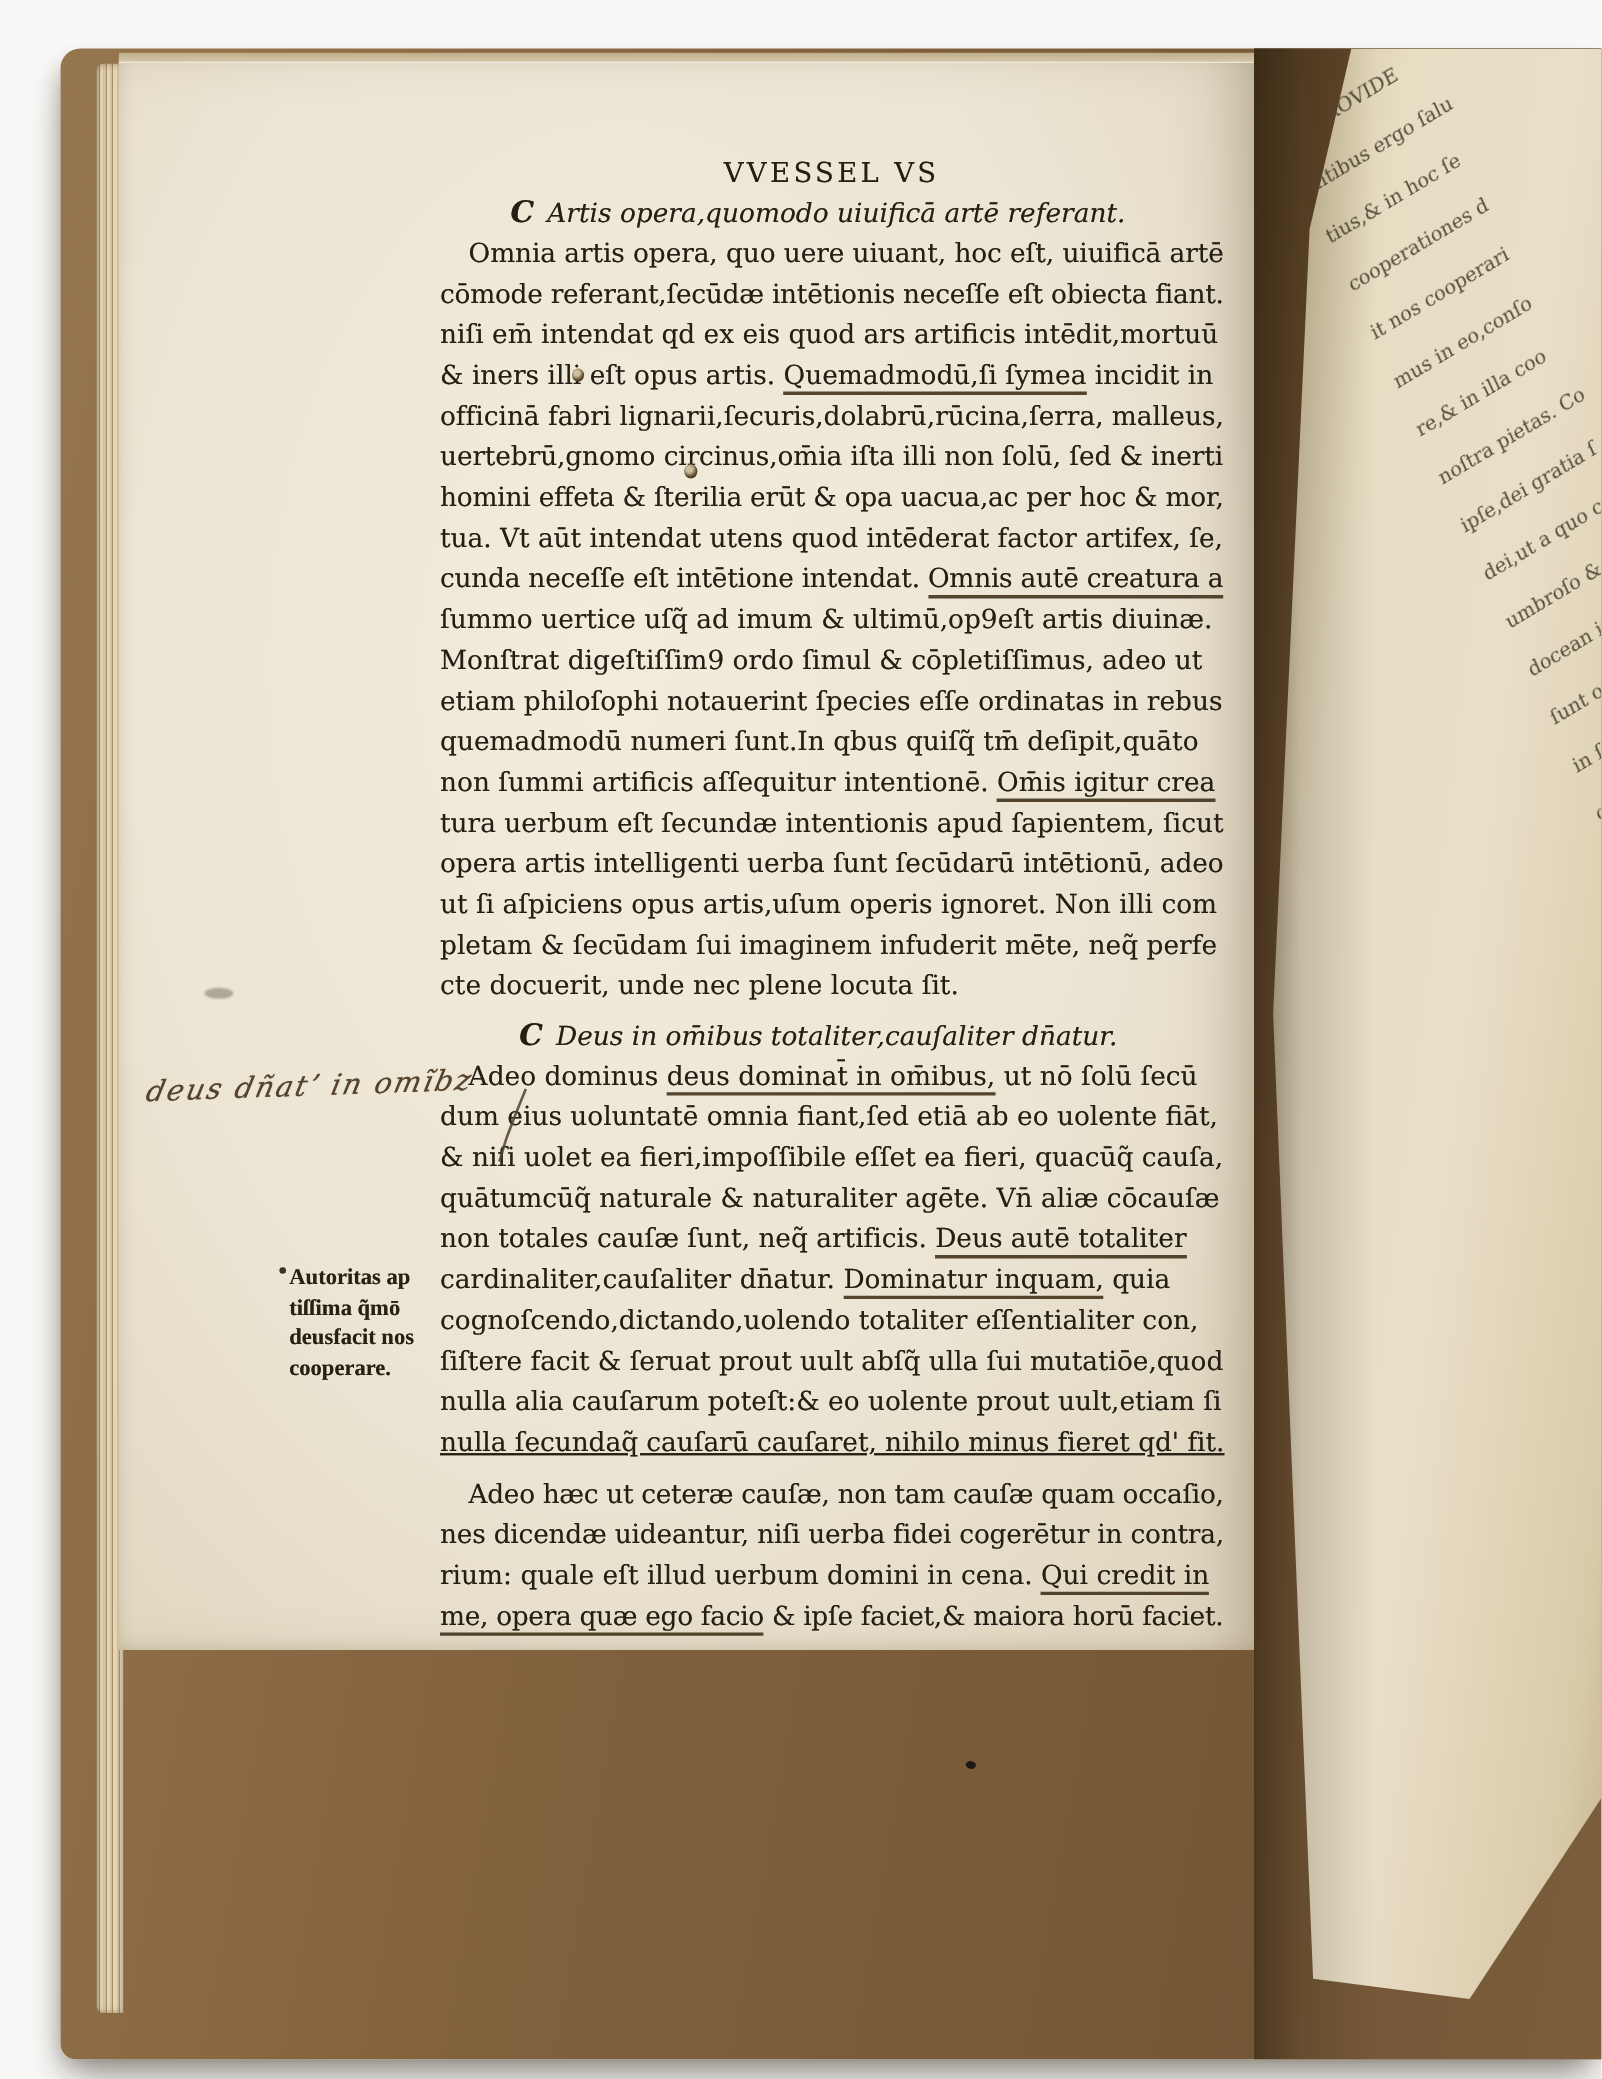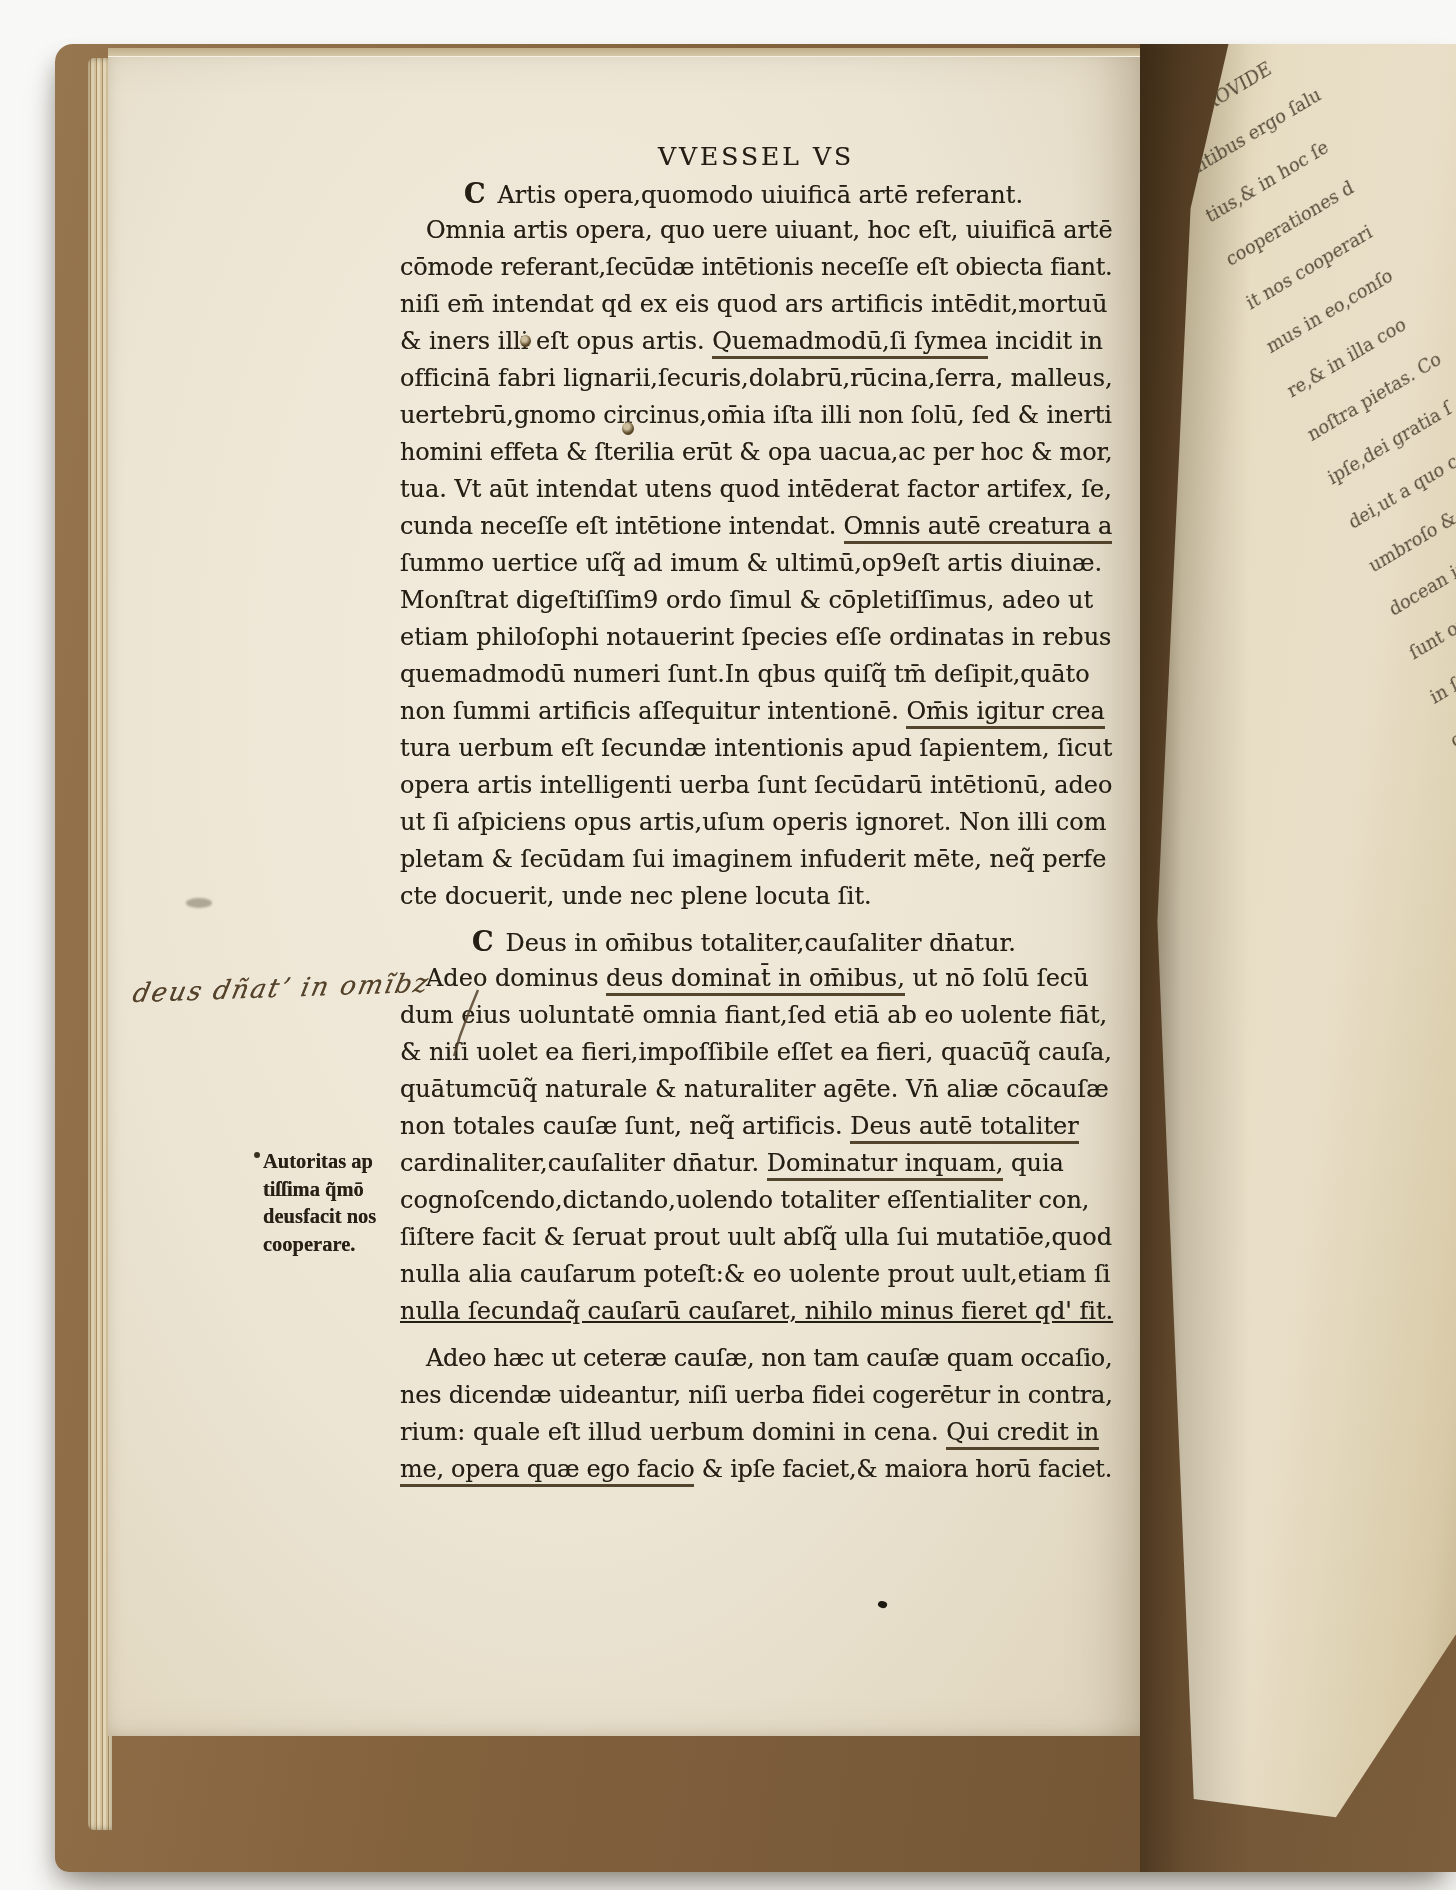--- a/index.html
+++ b/index.html
@@ -9,29 +9,29 @@
   #book{position:absolute;left:55px;top:44px;width:1401px;height:1828px;
         border-radius:18px 0 0 14px;
         background:linear-gradient(100deg,#96764e 0%,#82613d 40%,#6e5233 100%);
         box-shadow:0 24px 38px -10px rgba(40,30,15,.38), -6px 10px 22px -8px rgba(40,30,15,.35);}
   #fore-edge{position:absolute;left:88px;top:58px;width:24px;height:1772px;
         background:repeating-linear-gradient(90deg,#d3c19c 0 2px,#a98e61 2px 3px,#e2d5b8 3px 6px);
         border-radius:6px 0 0 6px; box-shadow:inset 0 0 6px rgba(70,50,25,.45);}
   #page-top-edge{position:absolute;left:108px;top:48px;width:1032px;height:10px;
         background:linear-gradient(180deg,#bfae8a,#d9cdae);}
   
-  #verso{position:absolute;left:108px;top:56px;width:1032px;height:1680px;
+  #verso{position:absolute;left:108px;top:56px;width:1032px;height:1444px;
         background:radial-gradient(ellipse at 44% 38%, #f2ecdd 0%, #ece5d4 55%, #e1d7c0 92%);
         box-shadow:inset 0 1px 0 #f6f1e4, inset -40px 0 60px -30px rgba(90,70,40,.35),
                    inset 4px -4px 18px -8px rgba(120,95,55,.35);}
   
   #col{position:absolute;left:292px;top:82px;width:712px;color:#241f15;
        font-size:24px;line-height:37px; text-shadow:0 0 .5px rgba(40,32,18,.55);}
   .runtitle{text-align:center;font-size:25px;letter-spacing:3px;height:37px;}
-  .heading{height:37px;padding-left:64px;white-space:nowrap;}
+  .heading{height:37px;padding-left:64px;white-space:nowrap;font-style:italic;}
   .heading .pilcrow{font-weight:bold;font-size:27px;padding-right:12px;}
   .para .tl{height:37px;white-space:nowrap;}
   .para .tl.ind{padding-left:26px;}
   .u{border-bottom:3px solid rgba(62,46,22,.88);padding-bottom:1px;}
   .h2gap{margin-top:8px;}
   .p3gap{margin-top:10px;}
   
   #ms-note{position:absolute;left:22px;top:916px;width:350px;height:60px;color:#54422a;
         font-style:italic;font-size:26px;letter-spacing:2px;white-space:nowrap;
         transform:rotate(-2deg) skewX(-14deg);

